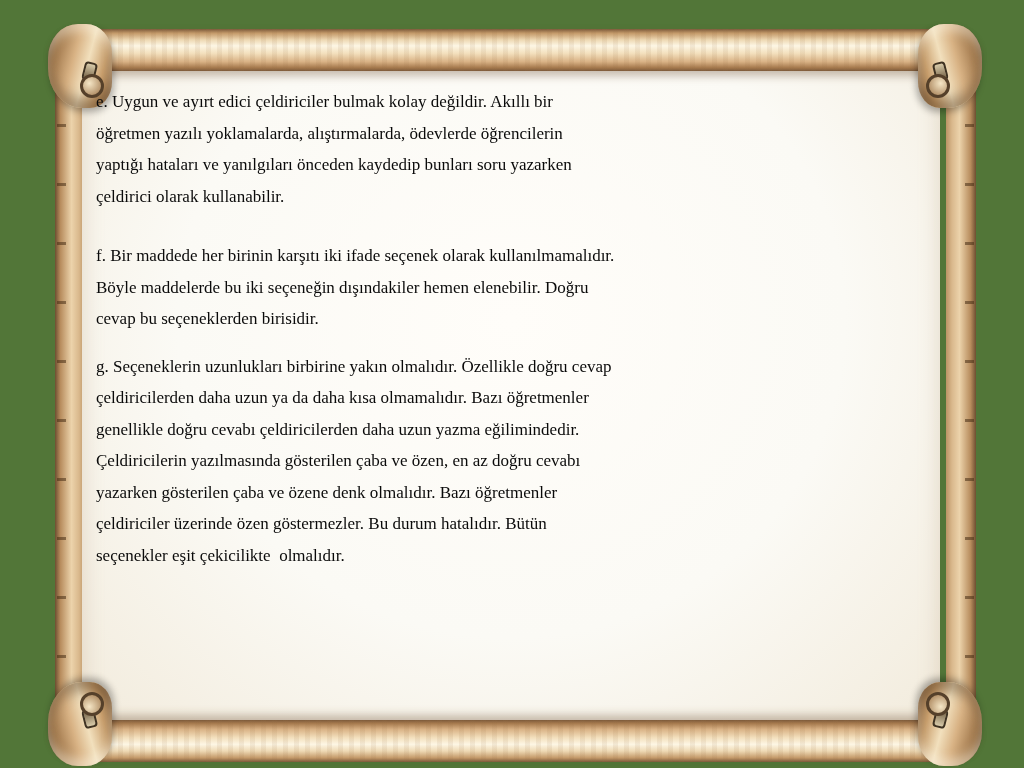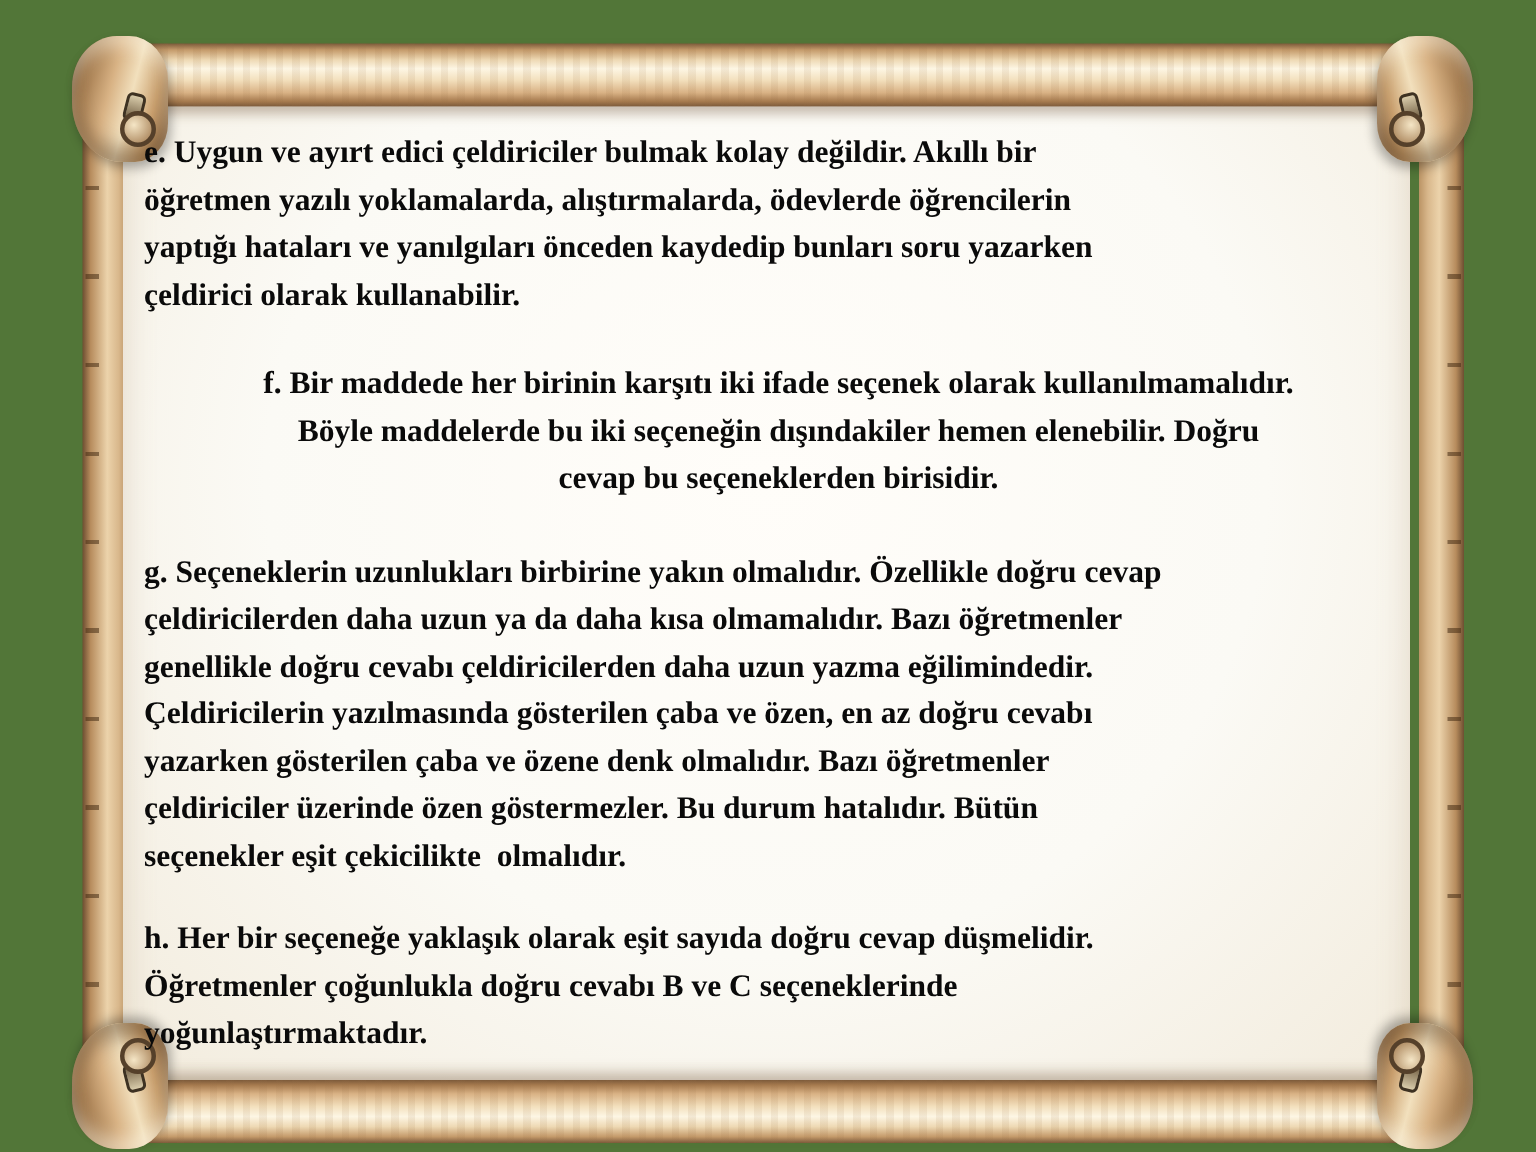--- a/index.html
+++ b/index.html
@@ -84,25 +84,25 @@
   }
   .curl.tl { left: 48px; top: 24px; }
   .curl.tr { right: 42px; top: 24px; transform: scaleX(-1); }
   .curl.bl { left: 48px; bottom: 2px; transform: scaleY(-1); }
   .curl.br { right: 42px; bottom: 2px; transform: scale(-1,-1); }
 
   
   .text {
     position: absolute; left: 96px; top: 86px; width: 846px; z-index: 5;
     color: var(--text-black, #0a0a0a);
-    font-weight: 700; font-size: 21px; line-height: 31.5px;
+    font-weight: 400; font-size: 17px; line-height: 31.5px;
   }
   .para { margin: 0; white-space: pre-wrap; }
   [data-name="paragraph-e"] { margin-bottom: 28px; }
-  [data-name="paragraph-f"] { margin-bottom: 31px; text-align: center; }
+  [data-name="paragraph-f"] { margin-bottom: 16px; }
   [data-name="paragraph-g"] { margin-bottom: 24px; }
 </style>
 </head>
 <body>
 
 <div class="slide" data-name="slide-background">
   <div class="scroll" data-name="parchment-scroll">
 
     <div class="side left" data-name="scroll-left-edge"></div>
     <div class="side right" data-name="scroll-right-edge"></div>
@@ -133,19 +133,16 @@
       <p class="para" data-name="paragraph-f">f. Bir maddede her birinin karşıtı iki ifade seçenek olarak kullanılmamalıdır.
 Böyle maddelerde bu iki seçeneğin dışındakiler hemen elenebilir. Doğru
 cevap bu seçeneklerden birisidir.</p>
       <p class="para" data-name="paragraph-g">g. Seçeneklerin uzunlukları birbirine yakın olmalıdır. Özellikle doğru cevap
 çeldiricilerden daha uzun ya da daha kısa olmamalıdır. Bazı öğretmenler
 genellikle doğru cevabı çeldiricilerden daha uzun yazma eğilimindedir.
 Çeldiricilerin yazılmasında gösterilen çaba ve özen, en az doğru cevabı
 yazarken gösterilen çaba ve özene denk olmalıdır. Bazı öğretmenler
 çeldiriciler üzerinde özen göstermezler. Bu durum hatalıdır. Bütün
 seçenekler eşit çekicilikte  olmalıdır.</p>
-      <p class="para" data-name="paragraph-h">h. Her bir seçeneğe yaklaşık olarak eşit sayıda doğru cevap düşmelidir.
-Öğretmenler çoğunlukla doğru cevabı B ve C seçeneklerinde
-yoğunlaştırmaktadır.</p>
     </div>
 
   </div>
 </div>
 
 </body></html>

